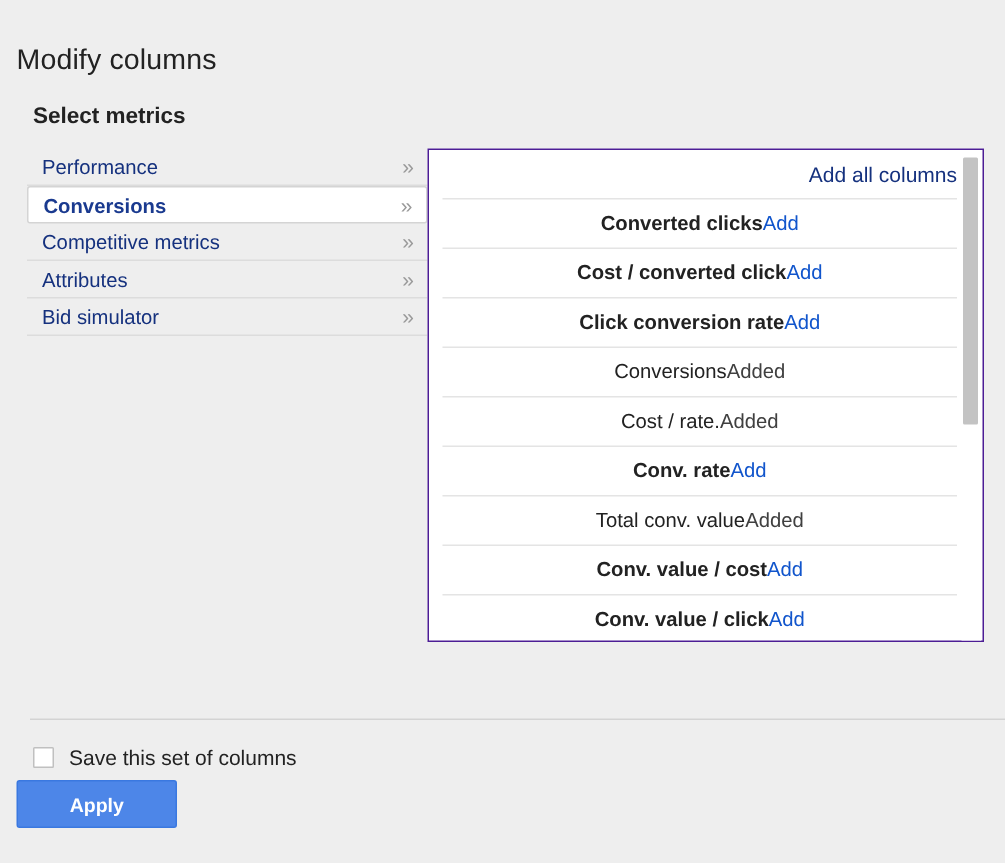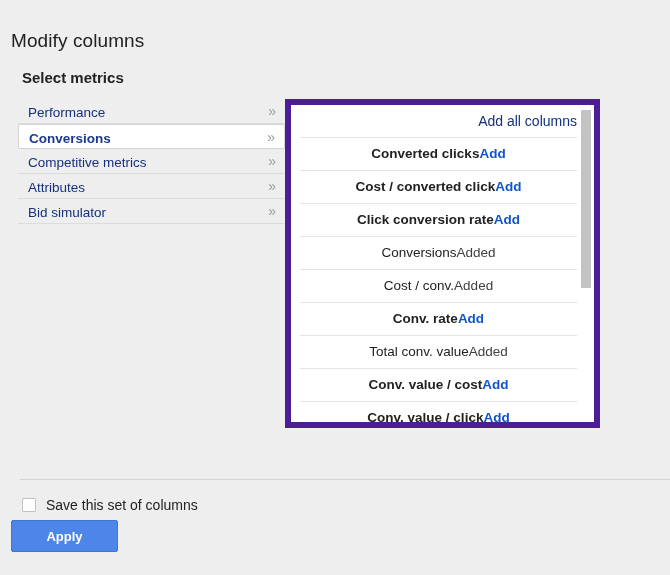--- a/index.html
+++ b/index.html
@@ -82,24 +82,24 @@
     font-size: 14px;
     color: #9a9a9a;
     line-height: 25px;
   }
 
   
   .metrics-panel {
     position: absolute;
     left: 285px;
     top: 0;
-    width: 315px;
+    width: 371px;
     height: 329px;
     background: #ffffff;
-    border: 6px solid #4c1d95;
+    border: 1px solid #4c1d95;
     box-sizing: border-box;
     overflow: hidden;
   }
   .metrics-scroll {
     position: absolute;
     left: 0;
     top: 0;
     right: 0;
     bottom: 0;
     overflow: hidden;
@@ -132,21 +132,21 @@
   }
   .metric-row.available .metric-name {
     font-weight: bold;
   }
   .metric-action {
     font-size: 13.5px;
     white-space: nowrap;
   }
   .metric-row.available .metric-action {
     color: #1155cc;
-    font-weight: bold;
+    font-weight: normal;
     cursor: pointer;
   }
   .metric-row.added .metric-action {
     color: #404040;
     font-weight: normal;
   }
 
   
   .scrollbar-track {
     position: absolute;
@@ -277,21 +277,21 @@
         </div>
         <div class="metric-row available">
           <span class="metric-name">Click conversion rate</span>
           <span class="metric-action">Add</span>
         </div>
         <div class="metric-row added">
           <span class="metric-name">Conversions</span>
           <span class="metric-action">Added</span>
         </div>
         <div class="metric-row added">
-          <span class="metric-name">Cost / conv.</span>
+          <span class="metric-name">Cost / rate.</span>
           <span class="metric-action">Added</span>
         </div>
         <div class="metric-row available">
           <span class="metric-name">Conv. rate</span>
           <span class="metric-action">Add</span>
         </div>
         <div class="metric-row added">
           <span class="metric-name">Total conv. value</span>
           <span class="metric-action">Added</span>
         </div>

